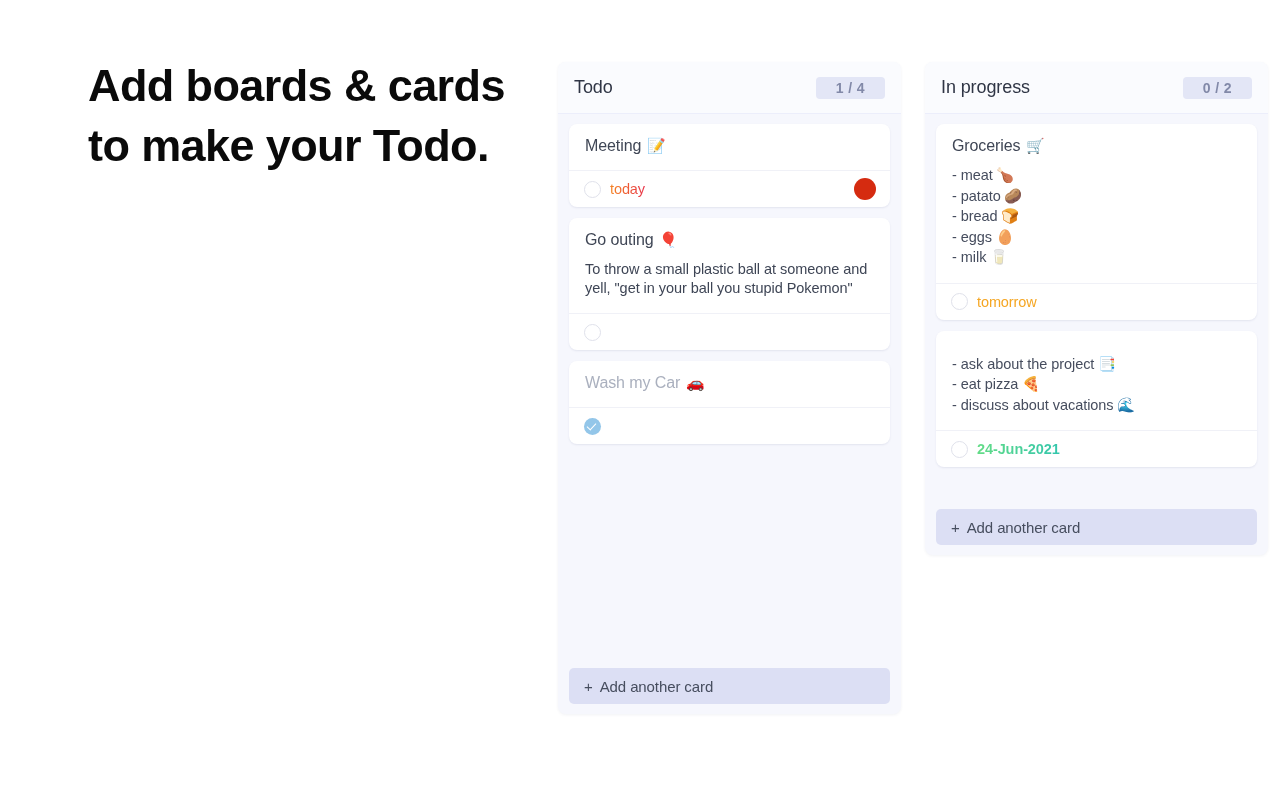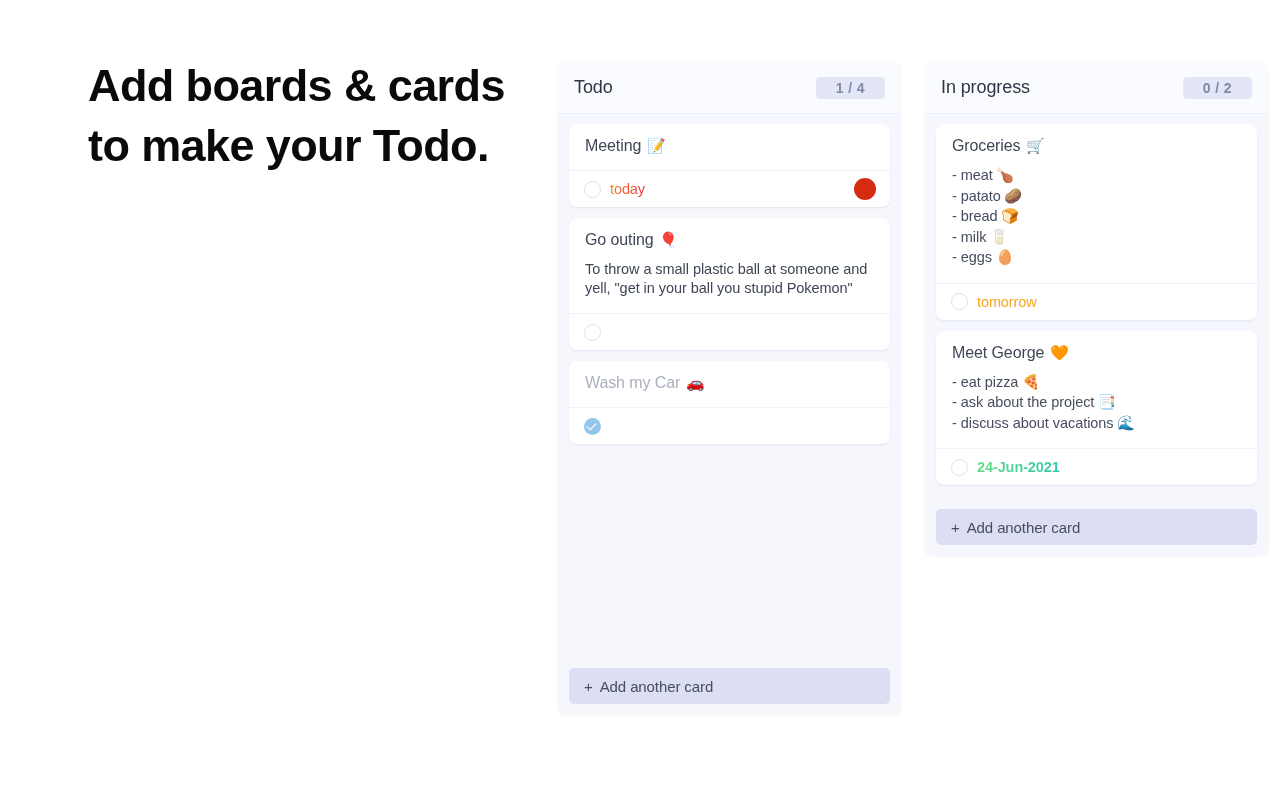--- a/index.html
+++ b/index.html
@@ -266,40 +266,36 @@
           <div class="card">
             <div class="card-main">
               <div class="card-title">
                 <span>Groceries</span>
                 <span class="emoji">🛒</span>
               </div>
               <div class="card-list">
                 <span class="row">- meat 🍗</span>
                 <span class="row">- patato 🥔</span>
                 <span class="row">- bread 🍞</span>
+                <span class="row">- eggs 🥚</span>
                 <span class="row">- milk 🥛</span>
-                <span class="row">- eggs 🥚</span>
               </div>
             </div>
             <div class="card-footer">
               <div class="footer-left">
                 <div class="check"></div>
                 <span class="due due-tomorrow">tomorrow</span>
               </div>
             </div>
           </div>
           <div class="card">
             <div class="card-main">
-              <div class="card-title">
-                <span>Meet George</span>
-                <span class="emoji">🧡</span>
-              </div>
               <div class="card-list">
+                <span class="row">- ask about the project 📑</span>
                 <span class="row">- eat pizza 🍕</span>
-                <span class="row">- ask about the project 📑</span>
                 <span class="row">- discuss about vacations 🌊</span>
               </div>
             </div>
             <div class="card-footer">
               <div class="footer-left">
                 <div class="check"></div>
                 <span class="due due-date">24-Jun-2021</span>
               </div>
             </div>
           </div>

